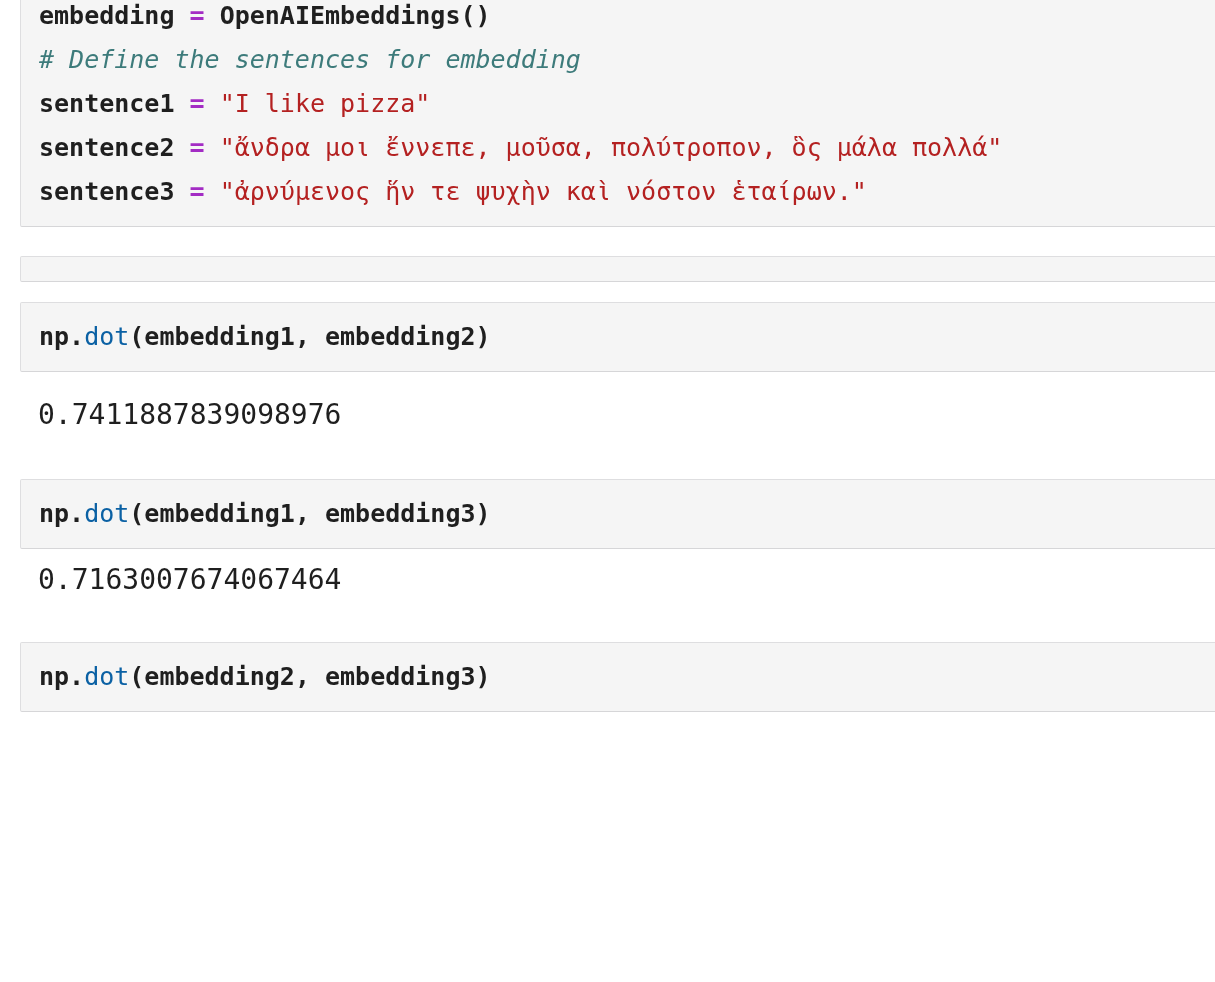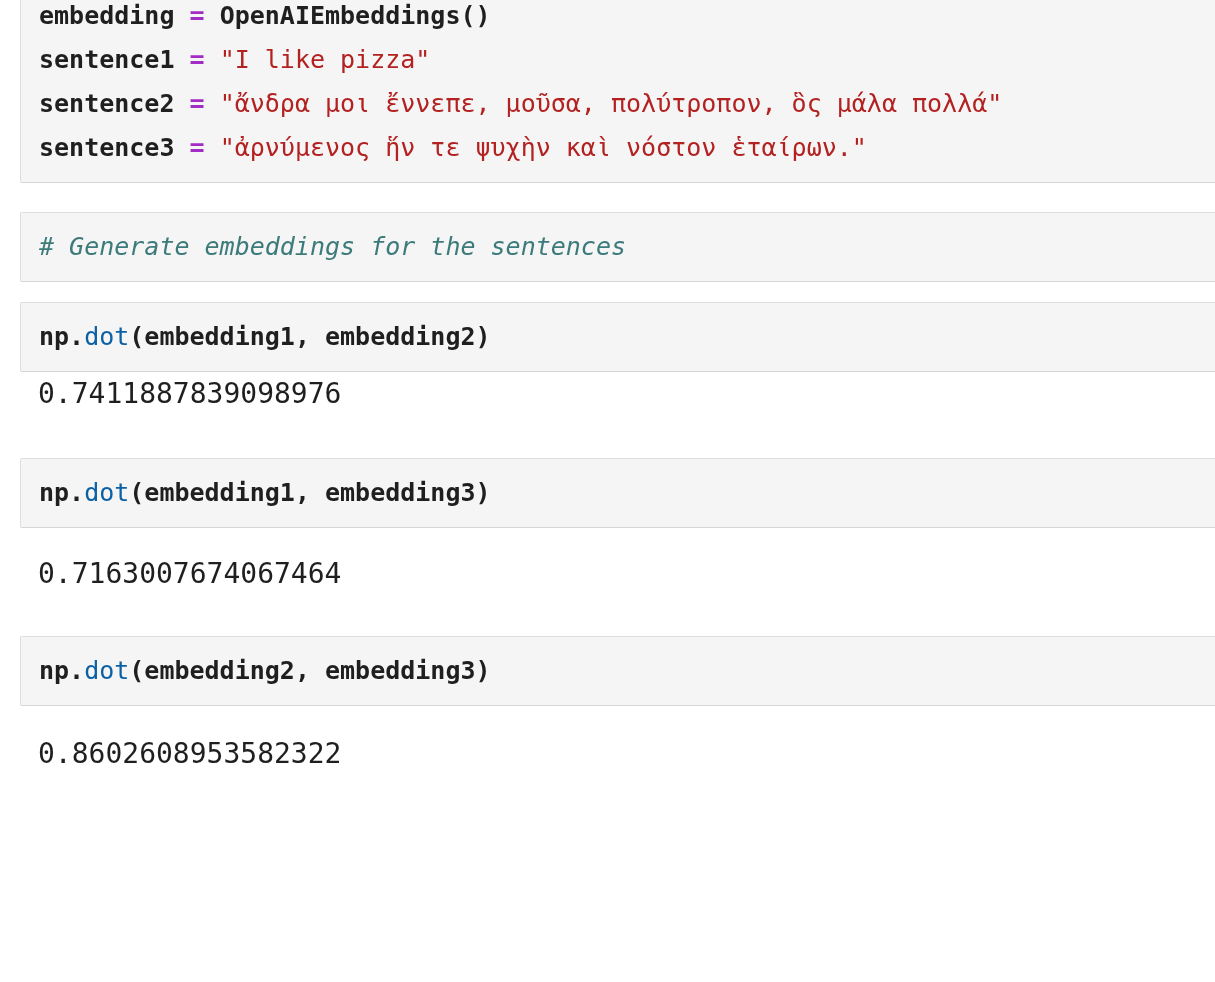--- a/index.html
+++ b/index.html
@@ -34,44 +34,43 @@
   .tok-f{color:var(--function);}
   .output{
     margin-left:20px;padding-left:18px;
     font-size:28px;line-height:44px;
     color:var(--output-text);white-space:pre;
   }
   
   #notebook > :nth-child(1){margin-top:-19px;}
   #notebook > :nth-child(2){margin-top:29px;}
   #notebook > :nth-child(3){margin-top:20px;}
-  #notebook > :nth-child(4){}
+  #notebook > :nth-child(4){margin-top:21px;}
   #notebook > :nth-child(5){margin-top:42px;}
-  #notebook > :nth-child(6){margin-top:24px;}
+  #notebook > :nth-child(6){margin-top:9px;}
   #notebook > :nth-child(7){margin-top:40px;}
   #notebook > :nth-child(8){margin-top:26px;}
 </style>
 </head>
 <body>
 
 <main id="notebook">
     <div class="cell">
       <div class="code-line"><span class="tok-p">embedding </span><span class="tok-o">=</span><span class="tok-p"> OpenAIEmbeddings()</span></div>
+      <div class="code-line"><span class="tok-c"># Define the sentences for embedding</span></div>
       <div class="code-line"><span class="tok-p">sentence1 </span><span class="tok-o">=</span><span class="tok-p"> </span><span class="tok-s">"I like pizza"</span></div>
       <div class="code-line"><span class="tok-p">sentence2 </span><span class="tok-o">=</span><span class="tok-p"> </span><span class="tok-s">"ἄνδρα μοι ἔννεπε, μοῦσα, πολύτροπον, ὃς μάλα πολλά"</span></div>
       <div class="code-line"><span class="tok-p">sentence3 </span><span class="tok-o">=</span><span class="tok-p"> </span><span class="tok-s">"ἀρνύμενος ἥν τε ψυχὴν καὶ νόστον ἑταίρων."</span></div>
     </div>
     <div class="cell">
-      <div class="code-line"><span class="tok-c"># Generate embeddings for the sentences</span></div>
     </div>
     <div class="cell">
       <div class="code-line"><span class="tok-p">np.</span><span class="tok-f">dot</span><span class="tok-p">(embedding1, embedding2)</span></div>
     </div>
     <div class="output">0.7411887839098976</div>
     <div class="cell">
       <div class="code-line"><span class="tok-p">np.</span><span class="tok-f">dot</span><span class="tok-p">(embedding1, embedding3)</span></div>
     </div>
     <div class="output">0.7163007674067464</div>
     <div class="cell">
       <div class="code-line"><span class="tok-p">np.</span><span class="tok-f">dot</span><span class="tok-p">(embedding2, embedding3)</span></div>
     </div>
-    <div class="output">0.8602608953582322</div>
   </main>
 
 </body></html>

